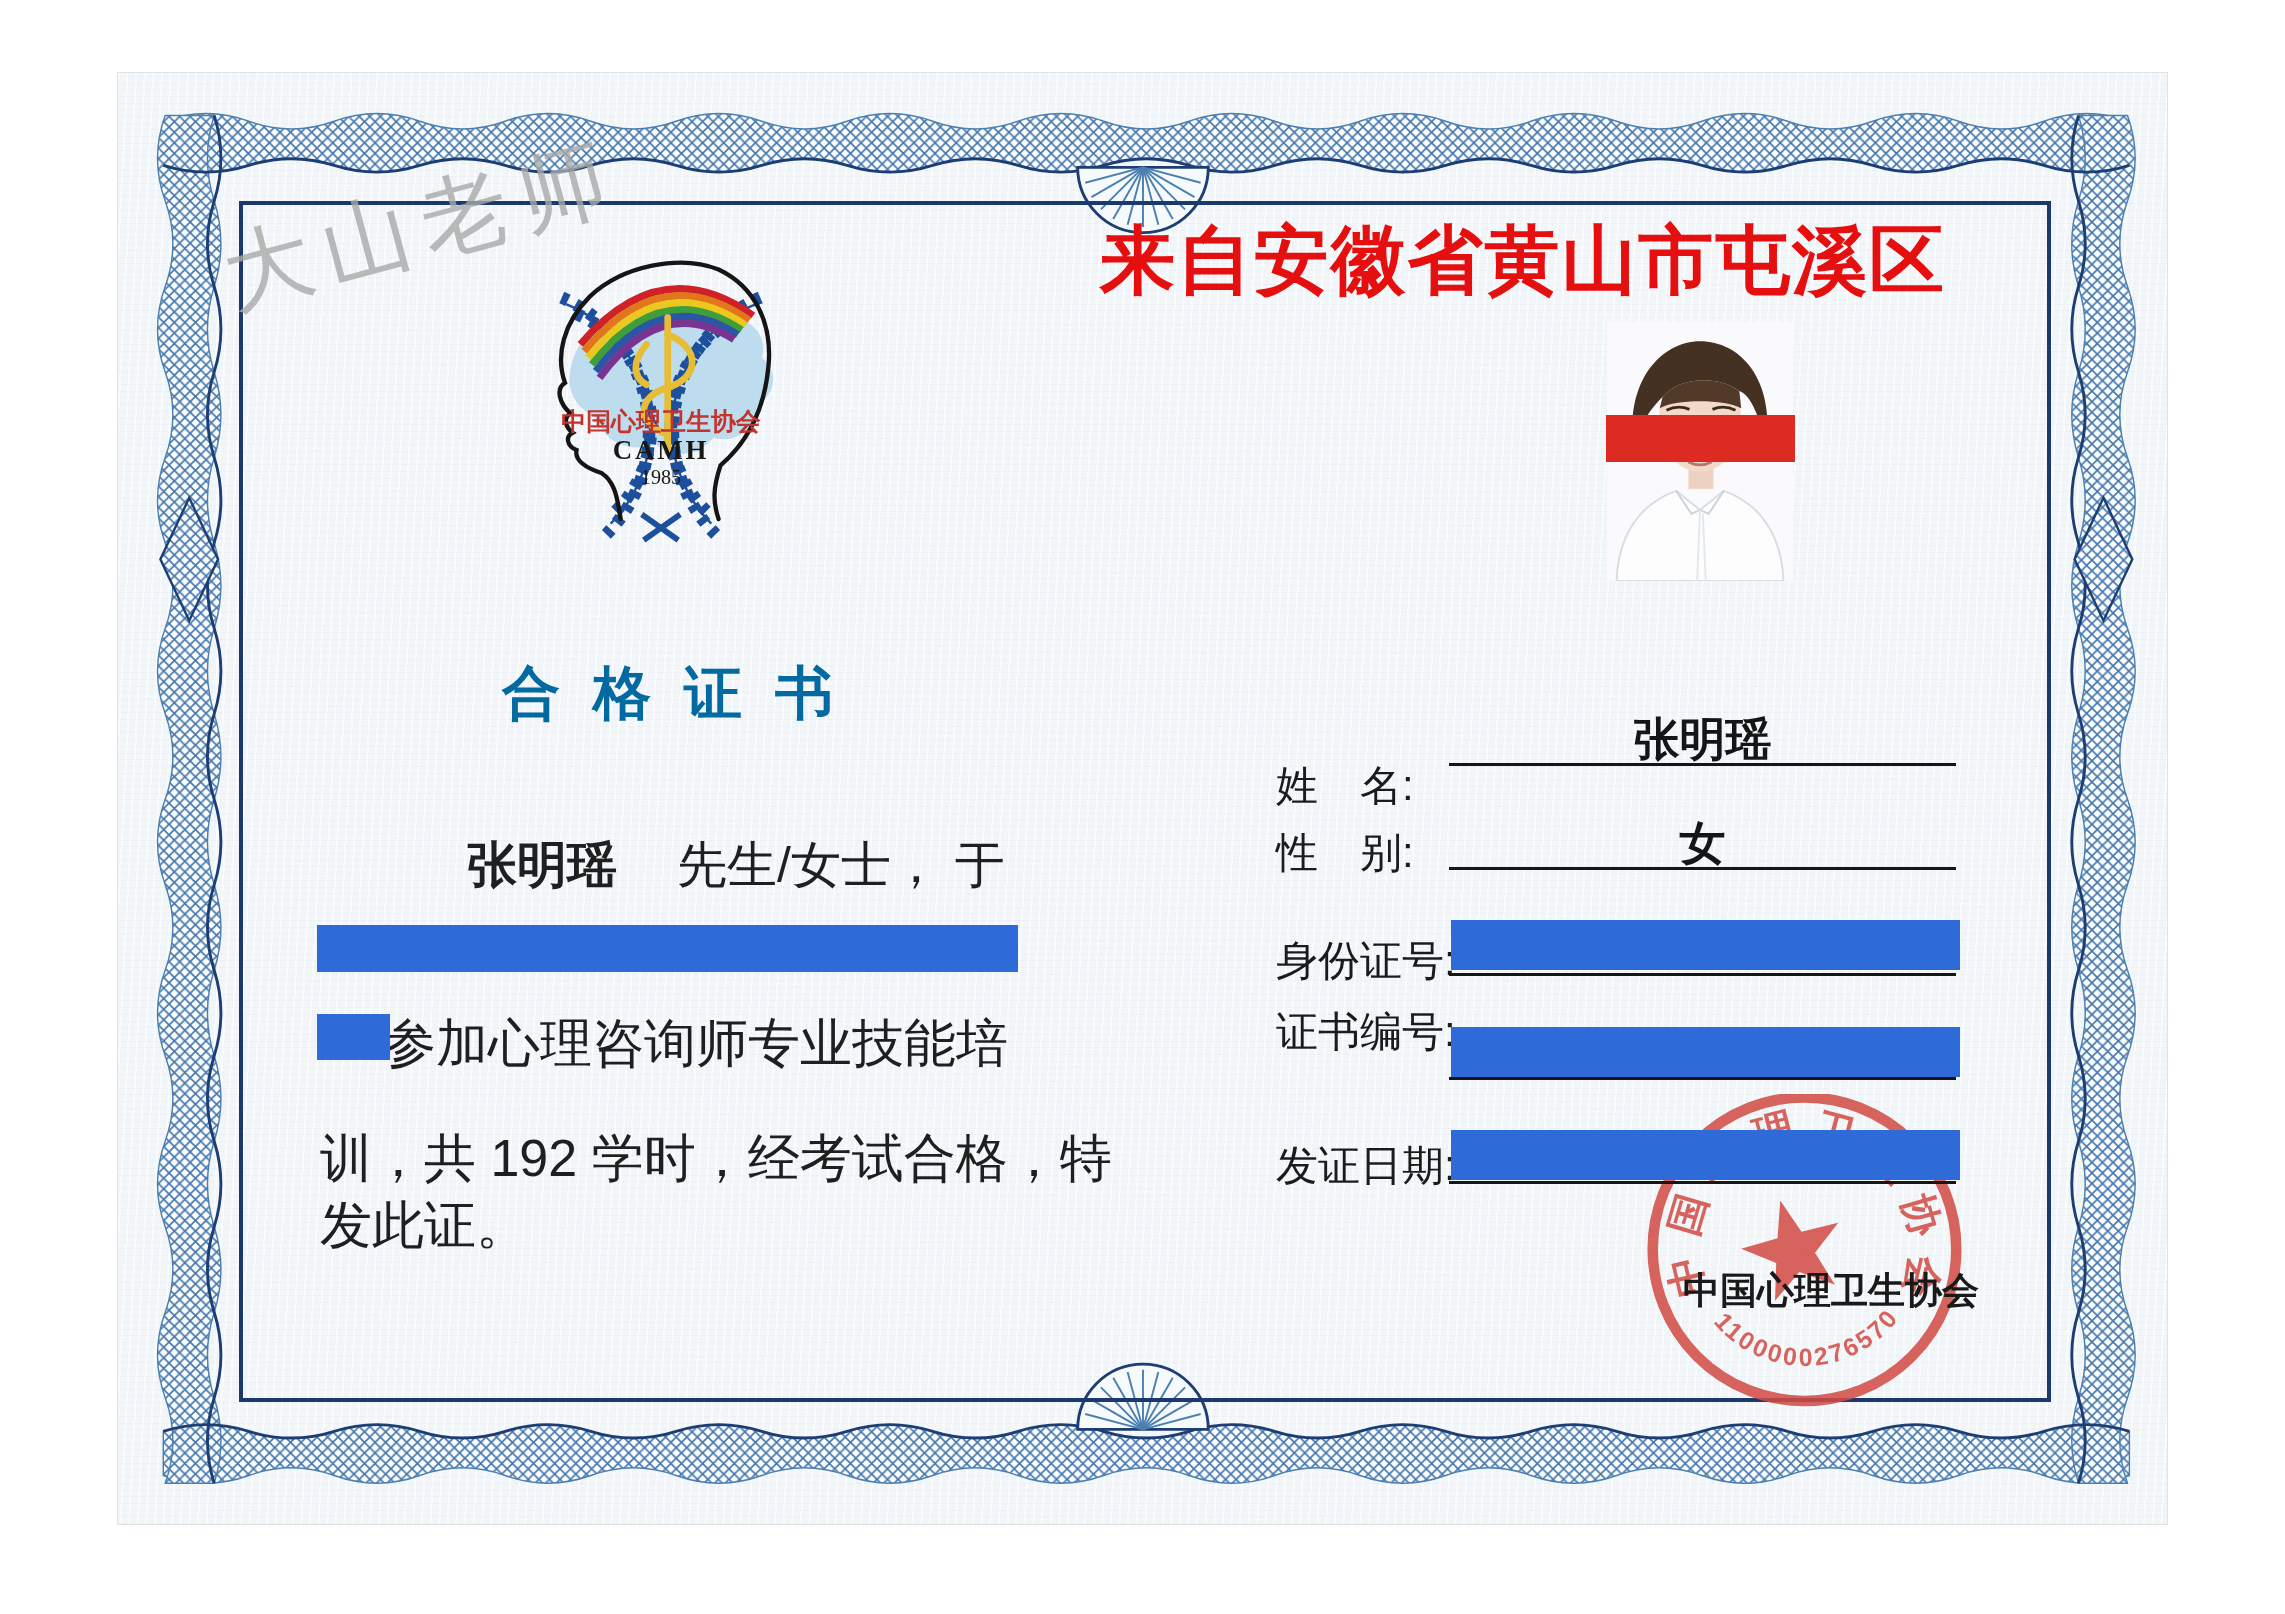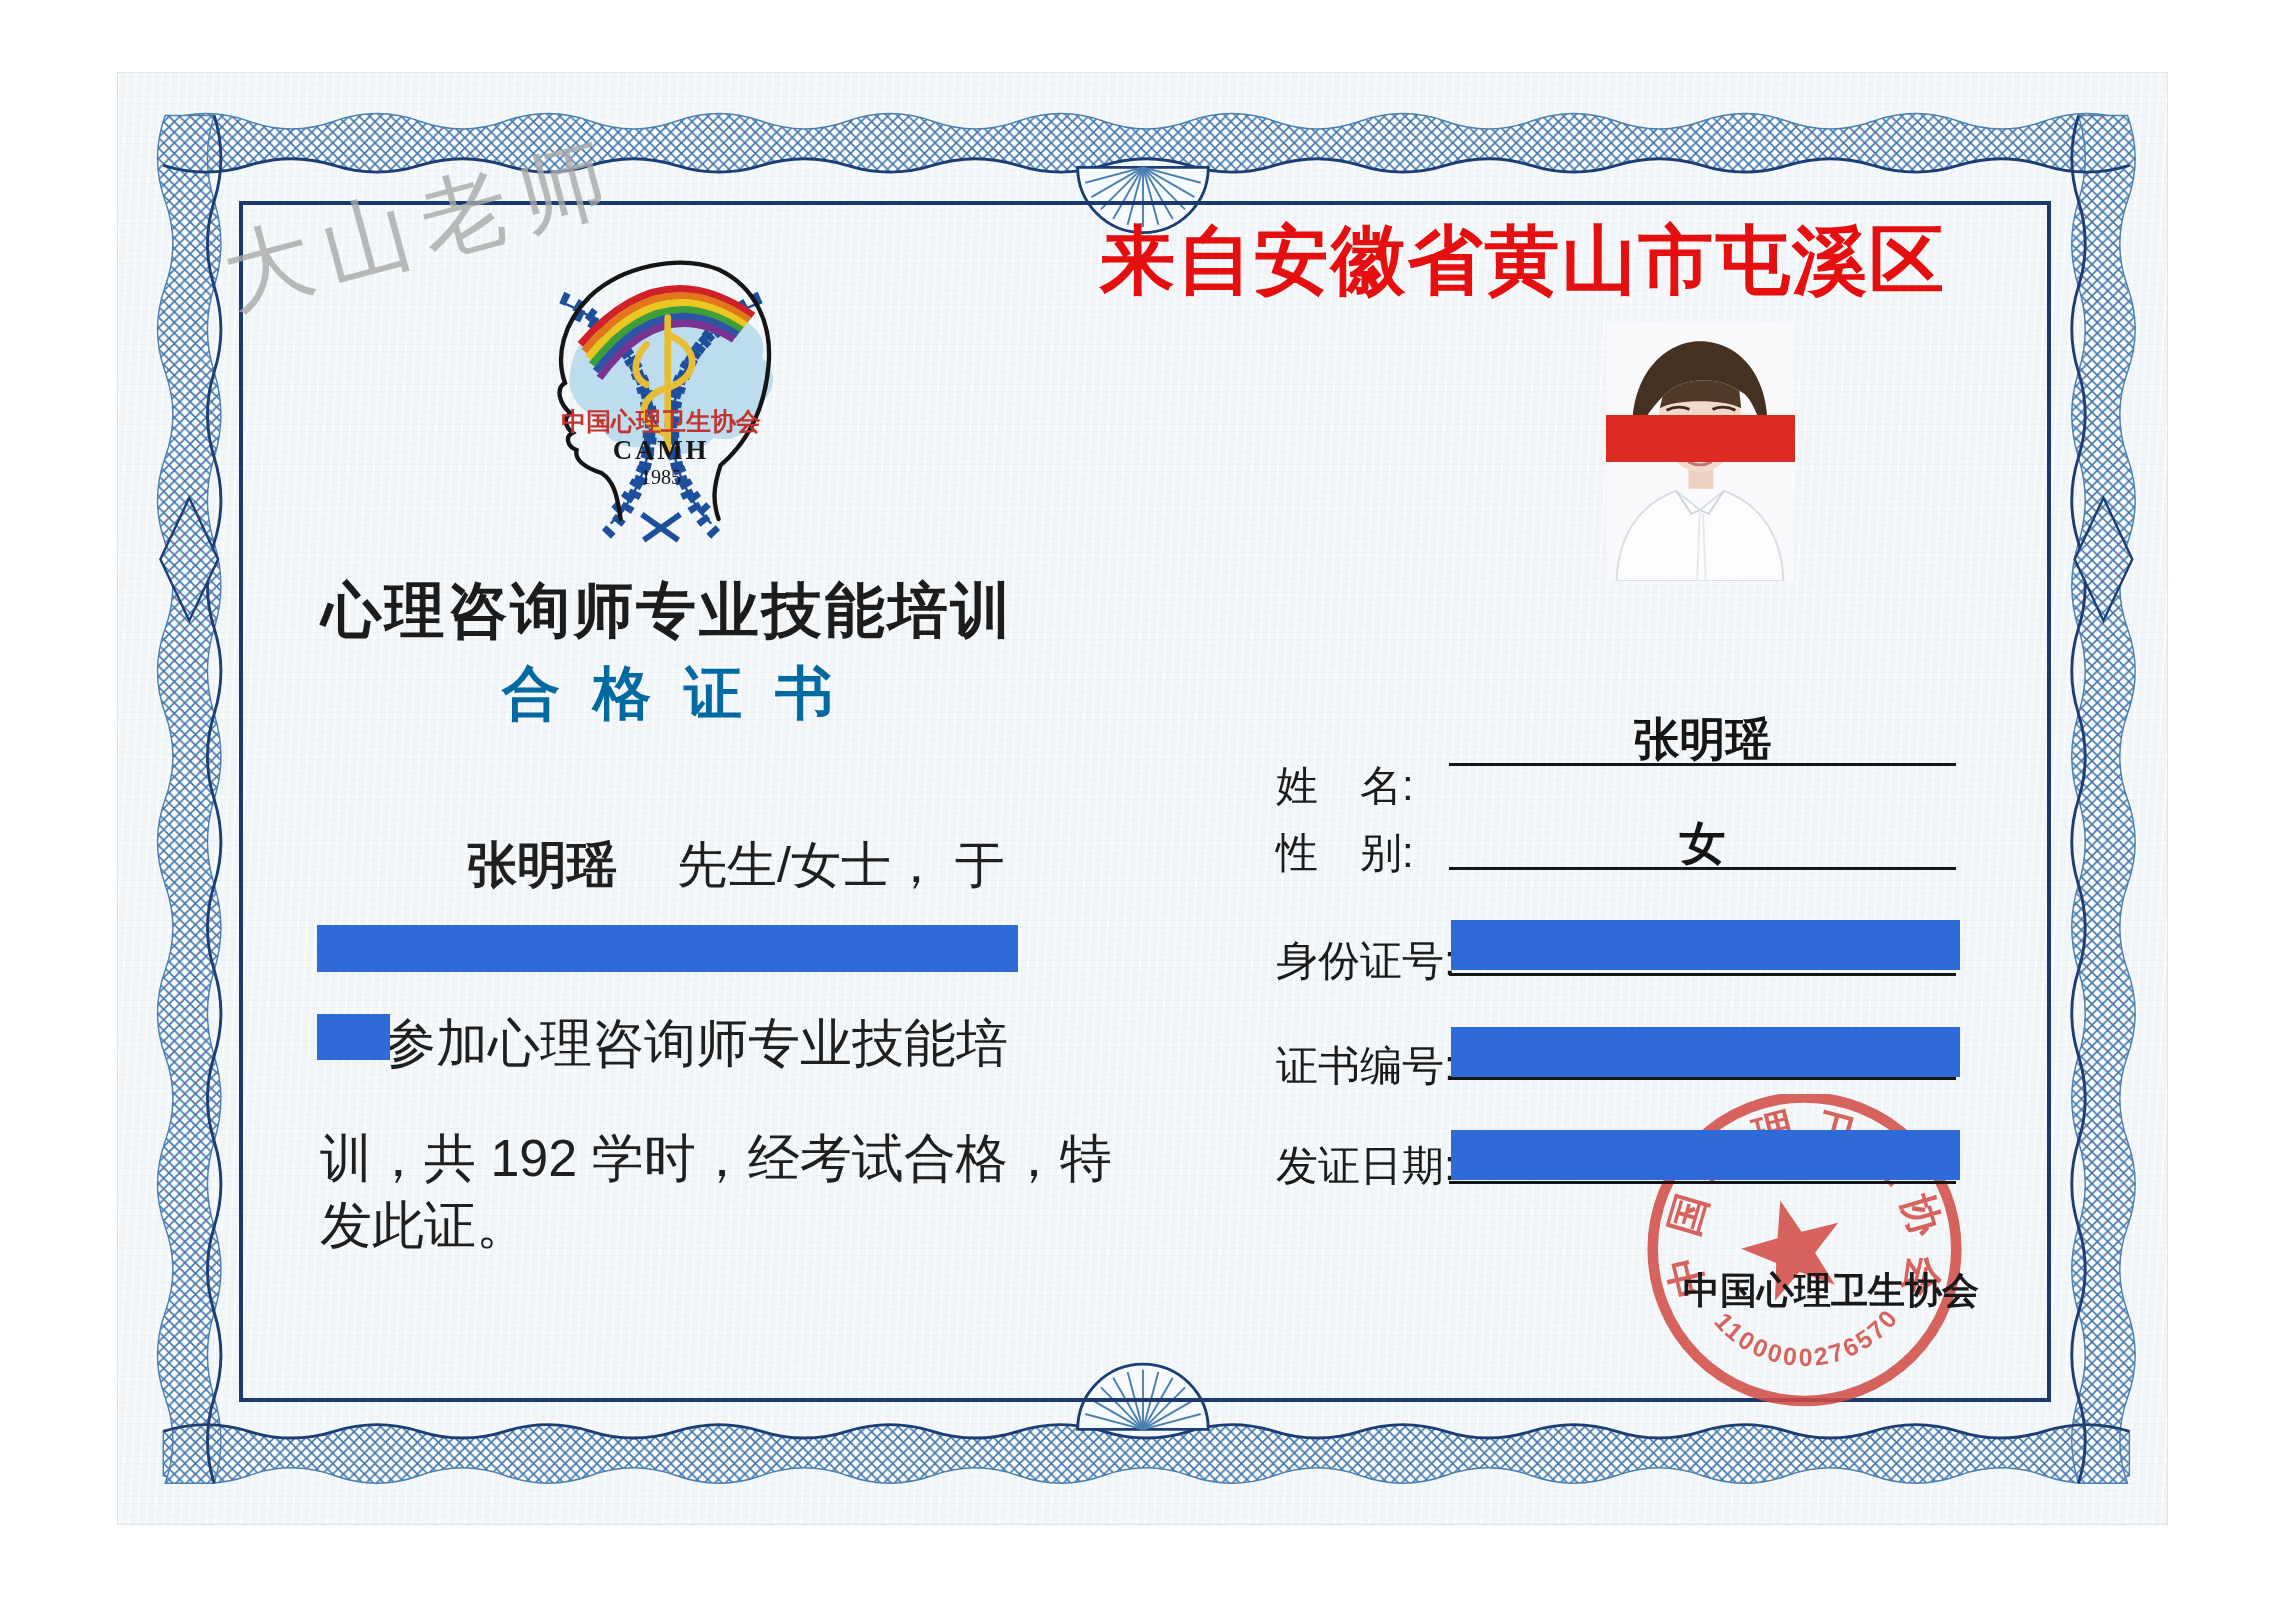--- a/index.html
+++ b/index.html
@@ -34,21 +34,21 @@
   .bar2{left:317px;top:1014px;width:73px;height:46px;}
   .stmt-p{position:absolute;z-index:3;font-size:52px;color:#1f1f1f;white-space:nowrap;}
   .stmt-l2{left:384px;top:1009px;}
   .stmt-l3{left:320px;top:1124px;}
   .stmt-l4{left:320px;top:1191px;}
   .photo{position:absolute;left:1607px;top:322px;width:186px;height:259px;z-index:3;
          background:#fbfbfd;overflow:hidden;}
   .photo-redaction{position:absolute;left:1606px;top:415px;width:189px;height:47px;
                    background:#dd2a22;z-index:4;}
   .field-label{position:absolute;left:1276px;z-index:5;font-size:42px;color:#1b1b1b;white-space:nowrap;}
-  .f1l{top:758px;} .f2l{top:825px;} .f3l{top:933px;} .f4l{top:1038px;text-align:right;} .f5l{top:1138px;}
+  .f1l{top:758px;} .f2l{top:825px;} .f3l{top:933px;} .f4l{top:1004px;text-align:right;} .f5l{top:1138px;}
   .field-line{position:absolute;left:1449px;width:507px;height:0;border-top:3.8px solid #161616;z-index:5;}
   .ln1{top:763px;} .ln2{top:867px;} .ln3{top:973px;} .ln4{top:1077px;} .ln5{top:1181px;}
   .field-value{position:absolute;left:1449px;width:507px;text-align:center;z-index:5;
                font-size:46px;font-weight:bold;color:#151515;}
   .v1{top:709px;} .v2{top:813px;}
   .bar3{left:1451px;top:920px;width:509px;height:50px;}
   .bar4{left:1451px;top:1027px;width:509px;height:50px;}
   .bar5{left:1451px;top:1130px;width:509px;height:50px;}
   .seal{position:absolute;left:1646px;top:1094px;width:317px;height:317px;z-index:4;}
   .org-name{position:absolute;left:1683px;top:1266px;width:298px;z-index:6;font-size:37px;
@@ -153,21 +153,20 @@
     <g fill="none" stroke="#e7bd35" stroke-width="7" stroke-linecap="round">
       <path d="M157,90 L157,230"></path>
       <path d="M157,108 C190,120 192,152 157,163 C124,173 124,200 157,212"></path>
       <path d="M135,118 C120,135 120,152 135,160"></path>
     </g>
     <text x="150" y="207" text-anchor="middle" font-size="26" font-weight="bold" fill="#c4342d" font-family="Liberation Sans, sans-serif">中国心理卫生协会</text>
     <text x="150" y="237" text-anchor="middle" font-size="28" font-weight="bold" fill="#161616" letter-spacing="3" font-family="Liberation Serif, serif">CAMH</text>
     <text x="150" y="263" text-anchor="middle" font-size="21" fill="#161616" font-family="Liberation Serif, serif">1985</text>
   </svg>
 
-  <div class="title-l1">心理咨询师专业技能培训</div>
   <div class="title-l2">合格证书</div>
 
   <div class="stmt-line1">
     <span class="stmt-name">张明瑶</span><span class="stmt-sal">先生/女士， 于</span>
   </div>
   <div class="bar bar1"></div>
   <div class="bar bar2"></div>
   <div class="stmt-p stmt-l2">参加心理咨询师专业技能培</div>
   <div class="stmt-p stmt-l3">训，共 192 学时，经考试合格，特</div>
   <div class="stmt-p stmt-l4">发此证。</div>

